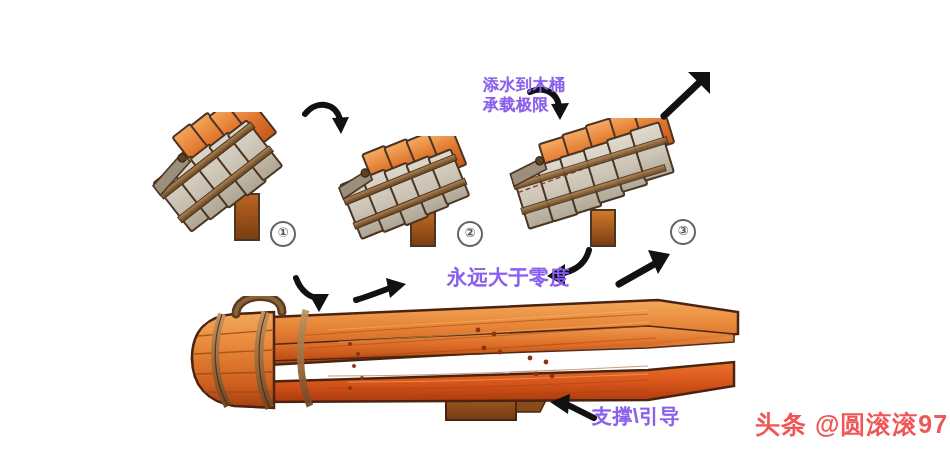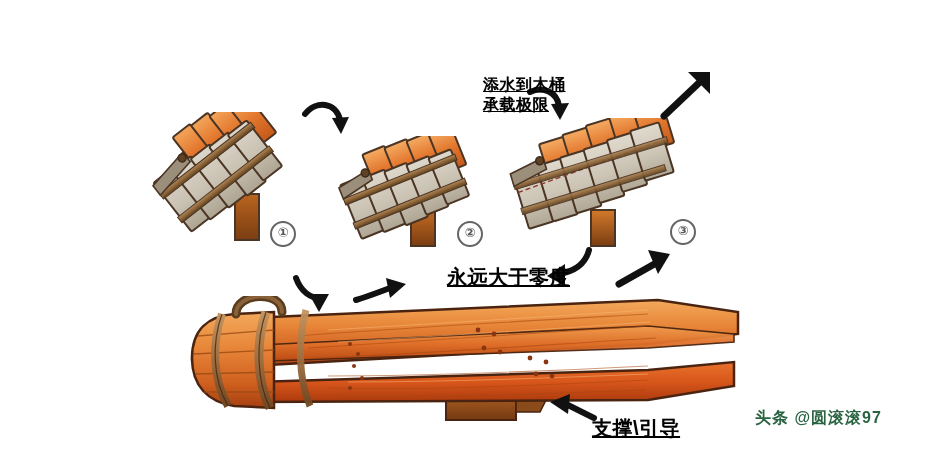--- a/index.html
+++ b/index.html
@@ -14,28 +14,27 @@
     position: relative;
     width: 950px;
     height: 450px;
     background: #ffffff;
     overflow: hidden;
   }
 
   
   .anno {
     position: absolute;
-    color: #000000;
+    color: #8b5cf6;
     font-weight: bold;
     font-size: 16px;
     line-height: 1.25;
     letter-spacing: 0.5px;
     white-space: pre;
     text-shadow: 0 0 1px rgba(0,0,0,0.25);
-    text-decoration: underline;
   }
   .anno-2 { font-size: 20px; }
 
   
   .step-num {
     position: absolute;
     width: 22px;
     height: 22px;
     border: 2px solid #4a4a4a;
     border-radius: 50%;
@@ -43,22 +42,22 @@
     font-size: 13px;
     font-weight: bold;
     line-height: 19px;
     text-align: center;
     opacity: 0.85;
   }
 
   
   .watermark {
     position: absolute;
-    color: #14532d;
-    font-size: 16px;
+    color: #ef4444;
+    font-size: 25px;
     font-weight: bold;
     letter-spacing: 1px;
     opacity: 0.9;
   }
 
   
   .arrow { position: absolute; }
 
   
   .barrel-group { position: absolute; transform-origin: center center; }
@@ -365,17 +364,17 @@
       <path d="M22 0 L2 8 L20 20 Z" fill="#111"></path>
     </svg>
   </div>
 
   <div class="anno" style="left:483px; top:75px;">添水到木桶
 承载极限</div>
 
 
   <div class="anno anno-2" style="left:447px; top:265px;">永远大于零度</div>
 
-  <div class="anno anno-2" style="left:592px; top:404px;margin-top:12px;">支撑\引导</div>
+  <div class="anno anno-2" style="left:592px; top:404px;">支撑\引导</div>
 
   <div class="watermark" style="left:755px; top:408px;">头条 @圆滚滚97</div>
 
 </div>
 
 </body></html>

